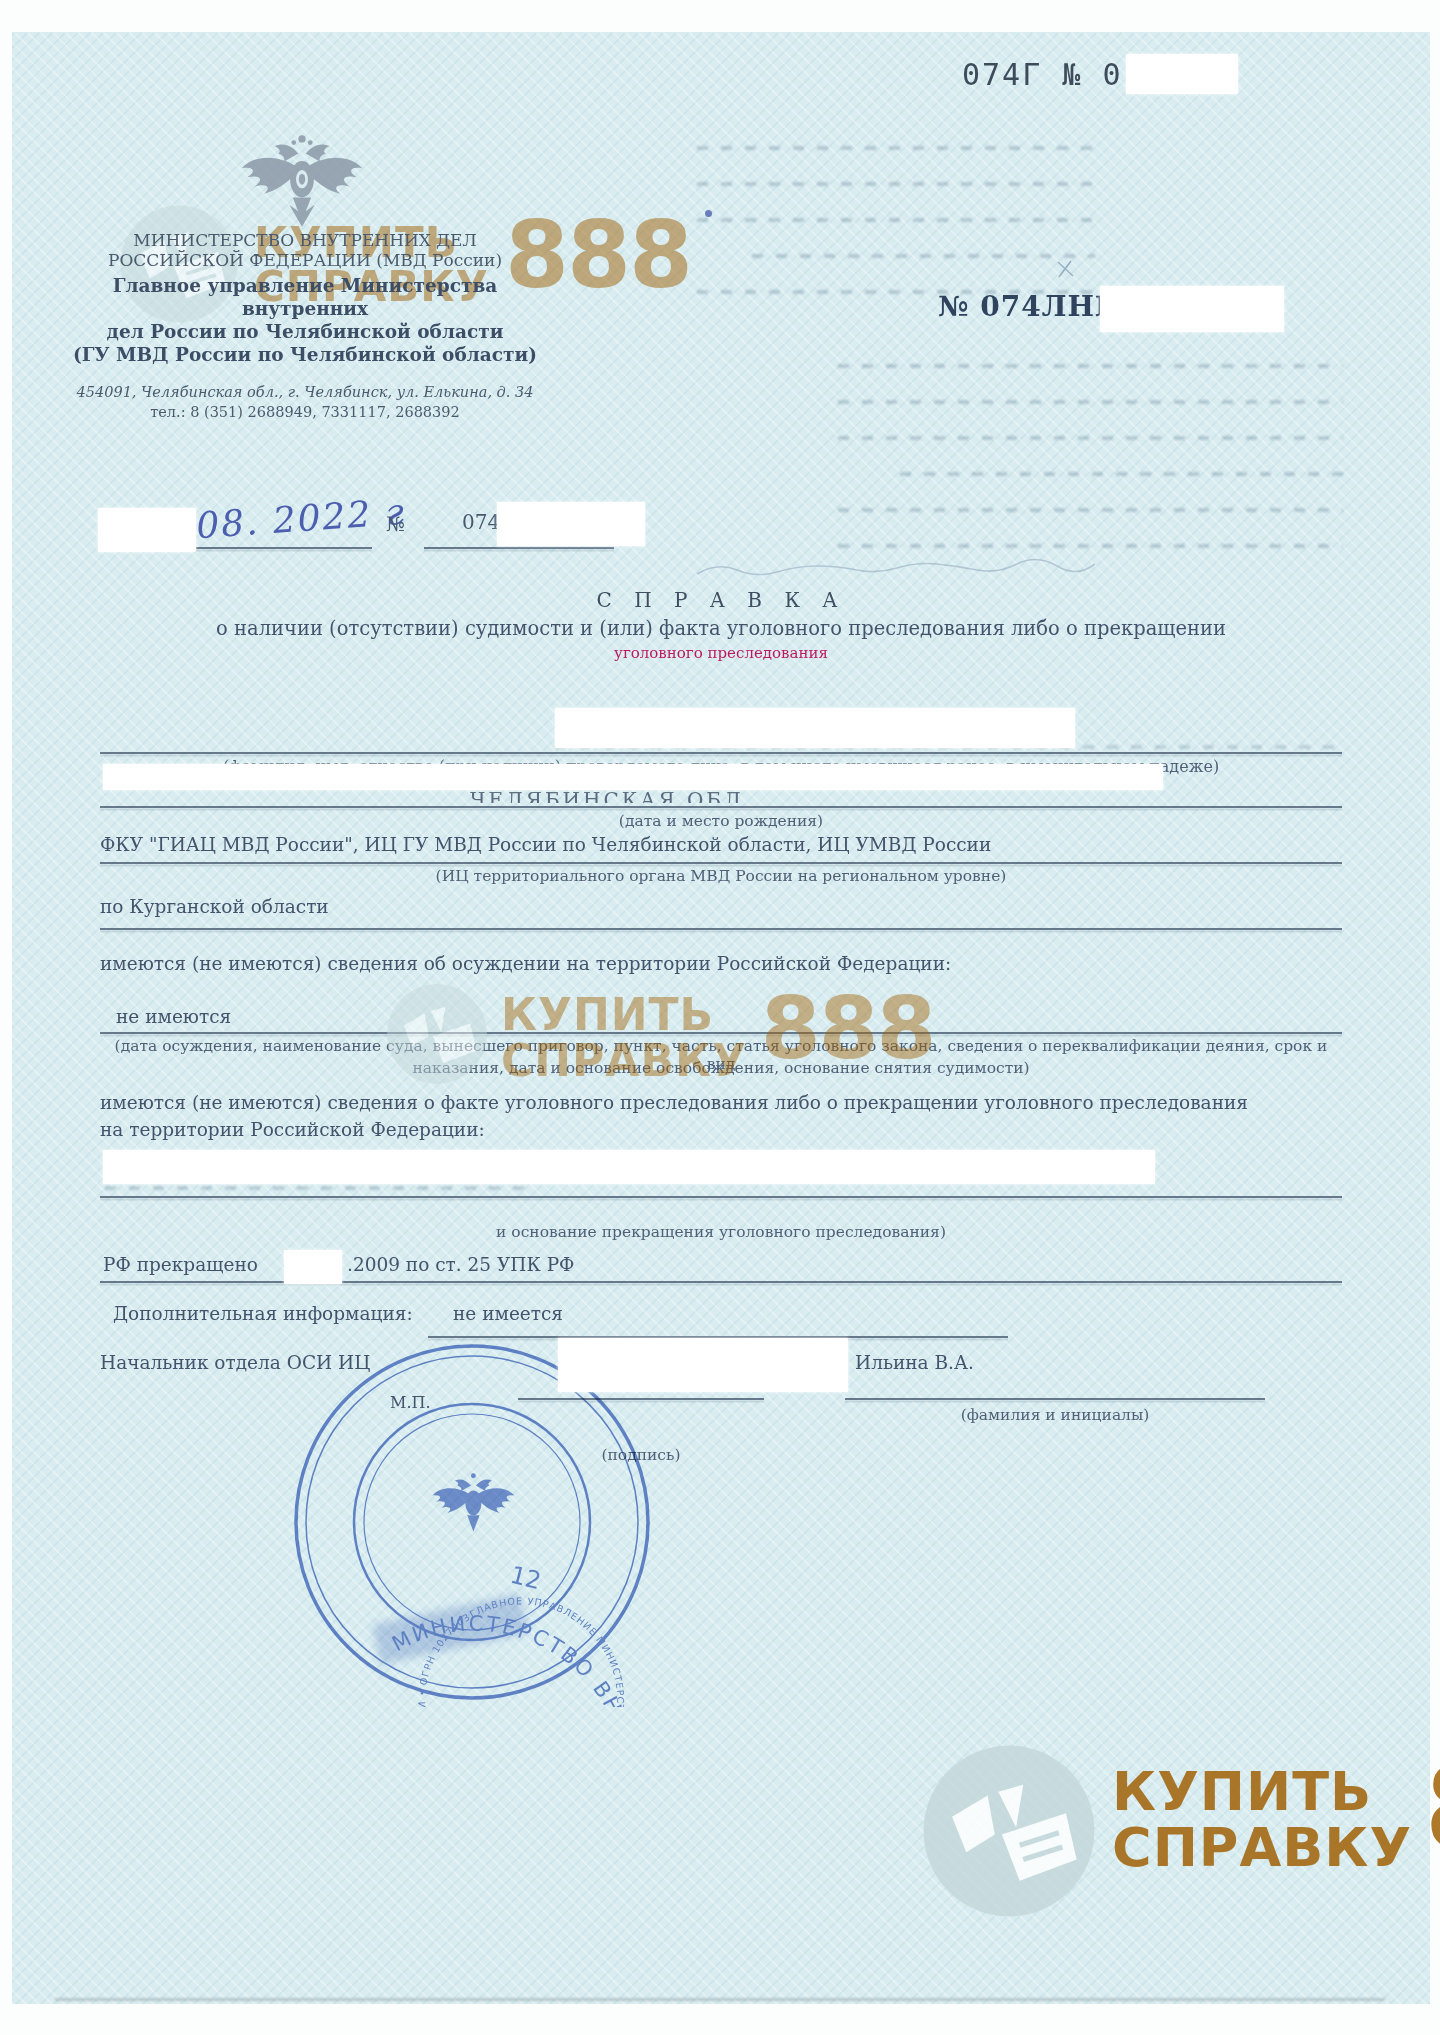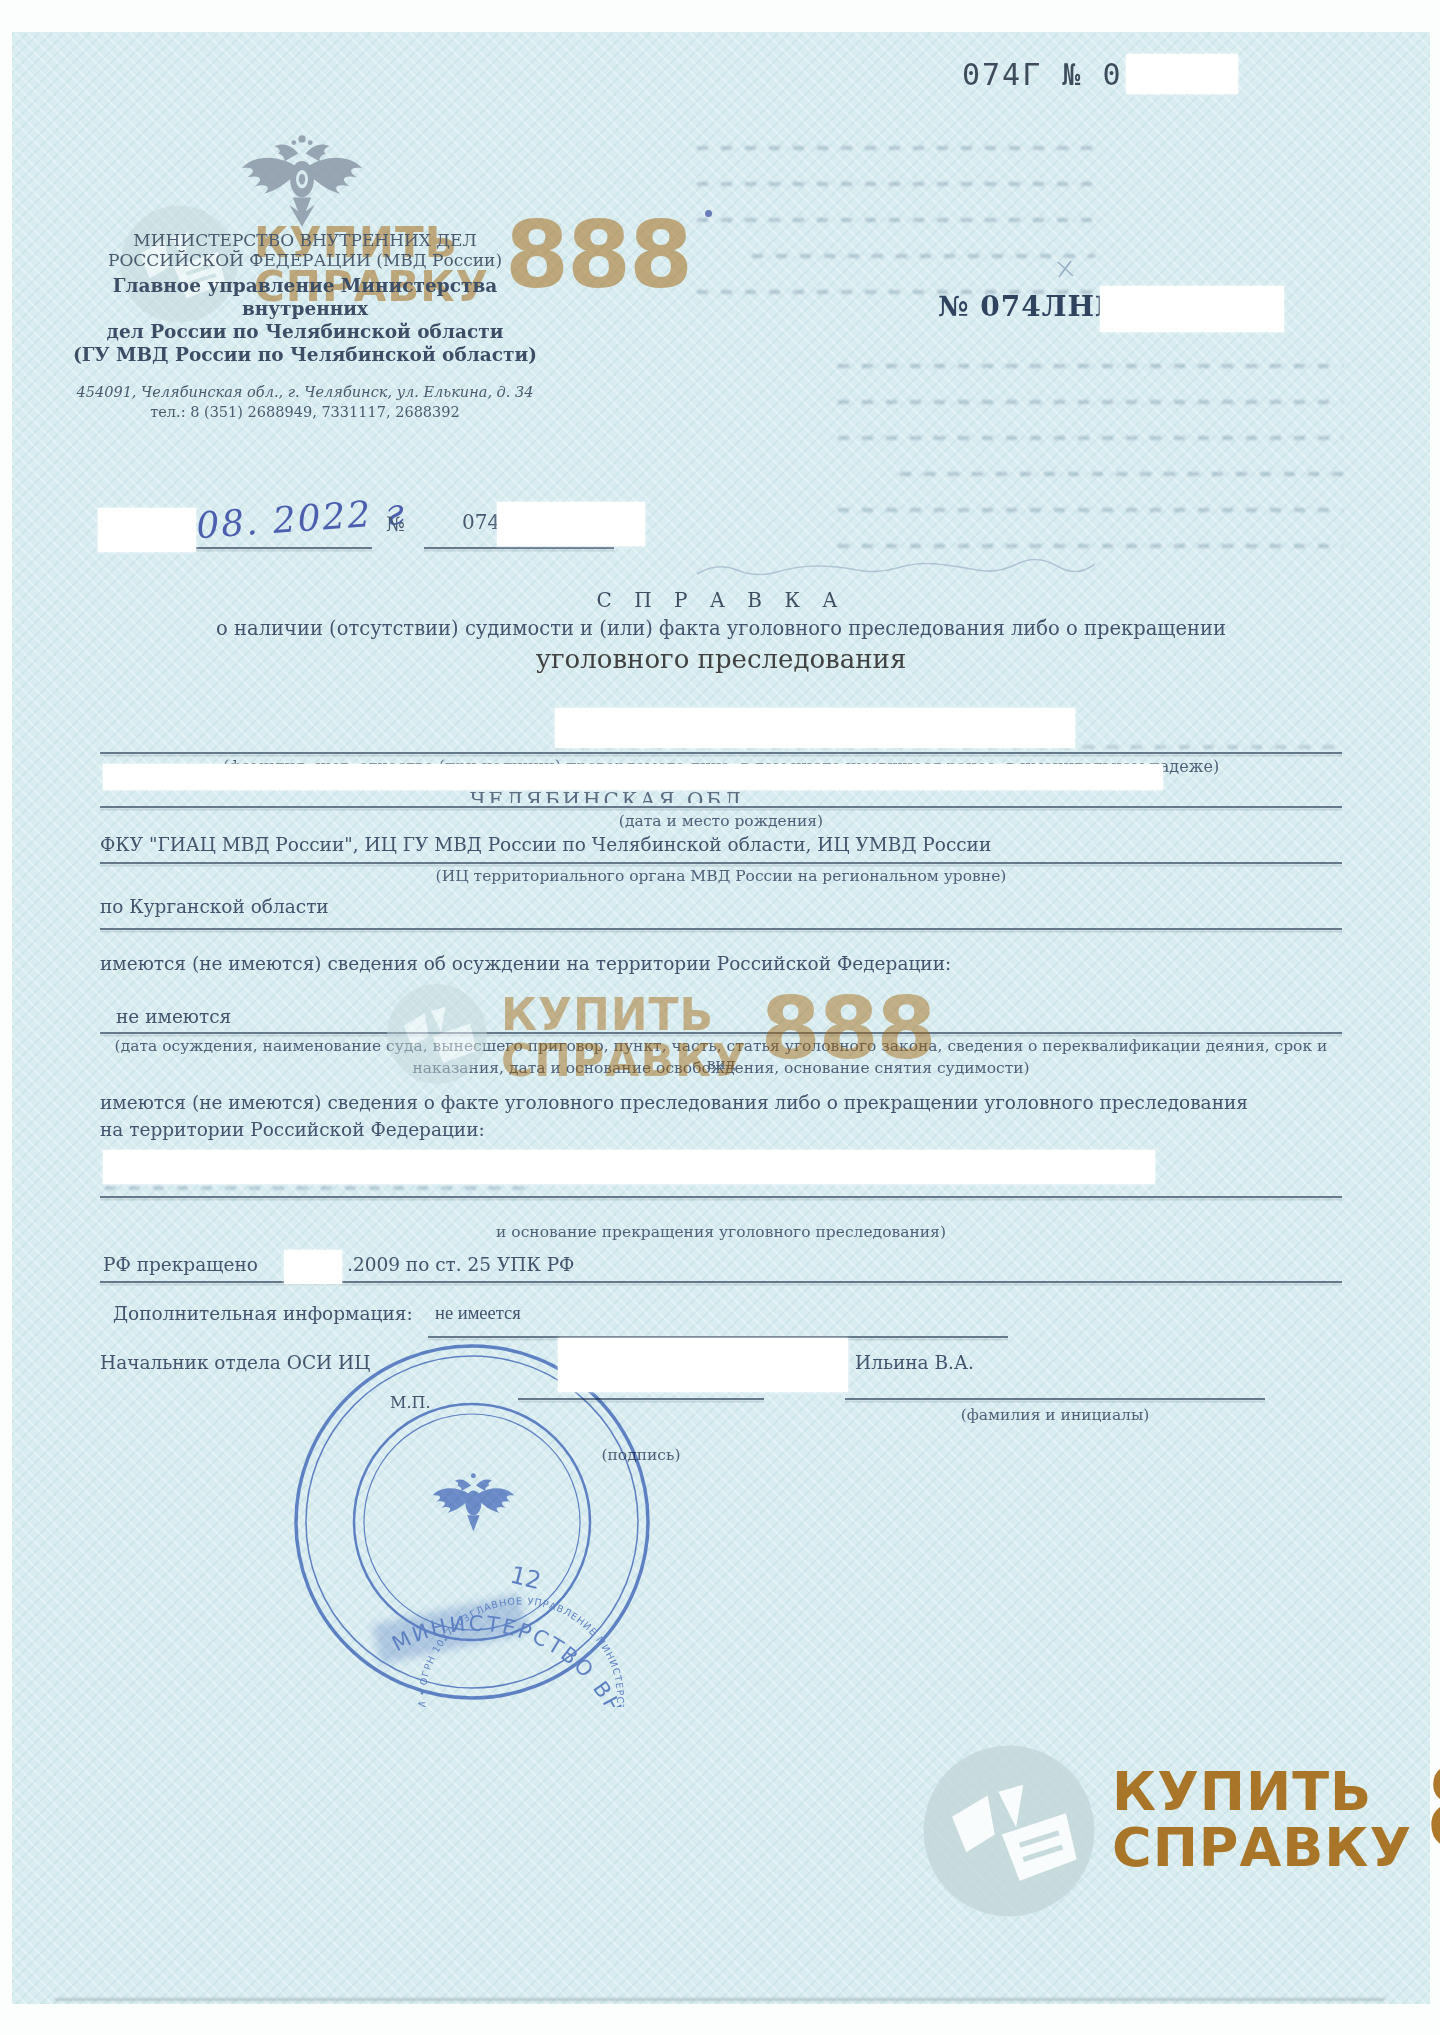--- a/index.html
+++ b/index.html
@@ -139,21 +139,21 @@
   </div>
 
   <div class="abs content hand" style="left:196px; top:498px; font-size:36px; transform:rotate(-4deg); letter-spacing:2px;">08. 2022 г</div>
   <div class="rule" style="left:185px; top:547px; width:187px;"></div>
   <div class="abs content ink" style="left:386px; top:512px; font-size:20px;">№</div>
   <div class="rule" style="left:424px; top:547px; width:190px;"></div>
   <div class="abs content ink" style="left:462px; top:510px; font-size:20px;">074</div>
 
   <div class="abs content" style="left:100px; top:588px; width:1242px; text-align:center; font-size:20px; letter-spacing:8px; color:#3f4f61;">С П Р А В К А</div>
   <div class="abs content" style="left:100px; top:617px; width:1242px; text-align:center; font-size:19.5px; color:#42536b;">о наличии (отсутствии) судимости и (или) факта уголовного преследования либо о прекращении</div>
-  <div class="abs content" style="left:100px; top:644px; width:1242px; text-align:center; font-size:26px; color:#404040;">уголовного преследования</div>
+  <div class="abs content" style="left:100px; top:644px; width:1242px; text-align:center; font-size:15px; color:#be185d;">уголовного преследования</div>
 
   <div class="rule" style="left:100px; top:752px; width:1242px;"></div>
   <div class="cap" style="top:757px; font-size:16px;">(фамилия, имя, отчество (при наличии) проверяемого лица, в том числе имевшиеся ранее, в именительном падеже)</div>
 
   <div class="clip-strip" style="left:470px; top:790px; width:660px; height:13px;">
     <div style="font-size:20px; line-height:20px; letter-spacing:3px; color:#5a6a7e;">ЧЕЛЯБИНСКАЯ ОБЛ.</div>
   </div>
   <div class="rule" style="left:100px; top:806px; width:1242px;"></div>
   <div class="cap" style="top:812px;">(дата и место рождения)</div>
 
@@ -173,21 +173,21 @@
   <div class="abs content body-t" style="left:100px; top:1092px;">имеются (не имеются) сведения о факте уголовного преследования либо о прекращении уголовного преследования</div>
   <div class="abs content body-t" style="left:100px; top:1119px;">на территории Российской Федерации:</div>
   <div class="rule" style="left:100px; top:1196px; width:1242px;"></div>
   <div class="cap" style="top:1223px;">и основание прекращения уголовного преследования)</div>
 
   <div class="abs content body-t" style="left:103px; top:1254px;">РФ прекращено</div>
   <div class="abs content body-t" style="left:347px; top:1254px;">.2009 по ст. 25 УПК РФ</div>
   <div class="rule" style="left:100px; top:1281px; width:1242px;"></div>
 
   <div class="abs content body-t" style="left:113px; top:1303px;">Дополнительная информация:</div>
-  <div class="abs content body-t" style="left:435px; top:1303px;font-family:Liberation Serif, serif;">не имеется</div>
+  <div class="abs content body-t" style="left:453px; top:1303px;">не имеется</div>
   <div class="rule" style="left:428px; top:1336px; width:580px;"></div>
 
   <div class="abs content body-t" style="left:100px; top:1352px;">Начальник отдела ОСИ ИЦ</div>
   <div class="abs content body-t" style="left:855px; top:1352px;">Ильина В.А.</div>
   <div class="rule" style="left:518px; top:1398px; width:246px;"></div>
   <div class="rule" style="left:845px; top:1398px; width:420px;"></div>
   <div class="abs content" style="left:518px; top:1446px; width:246px; text-align:center; font-size:15.5px; color:#4e5f76;">(подпись)</div>
   <div class="abs content" style="left:845px; top:1406px; width:420px; text-align:center; font-size:15.5px; color:#4e5f76;">(фамилия и инициалы)</div>
   <div class="abs content" style="left:390px; top:1393px; font-size:16px; color:#42536b; z-index:31;">М.П.</div>
 

